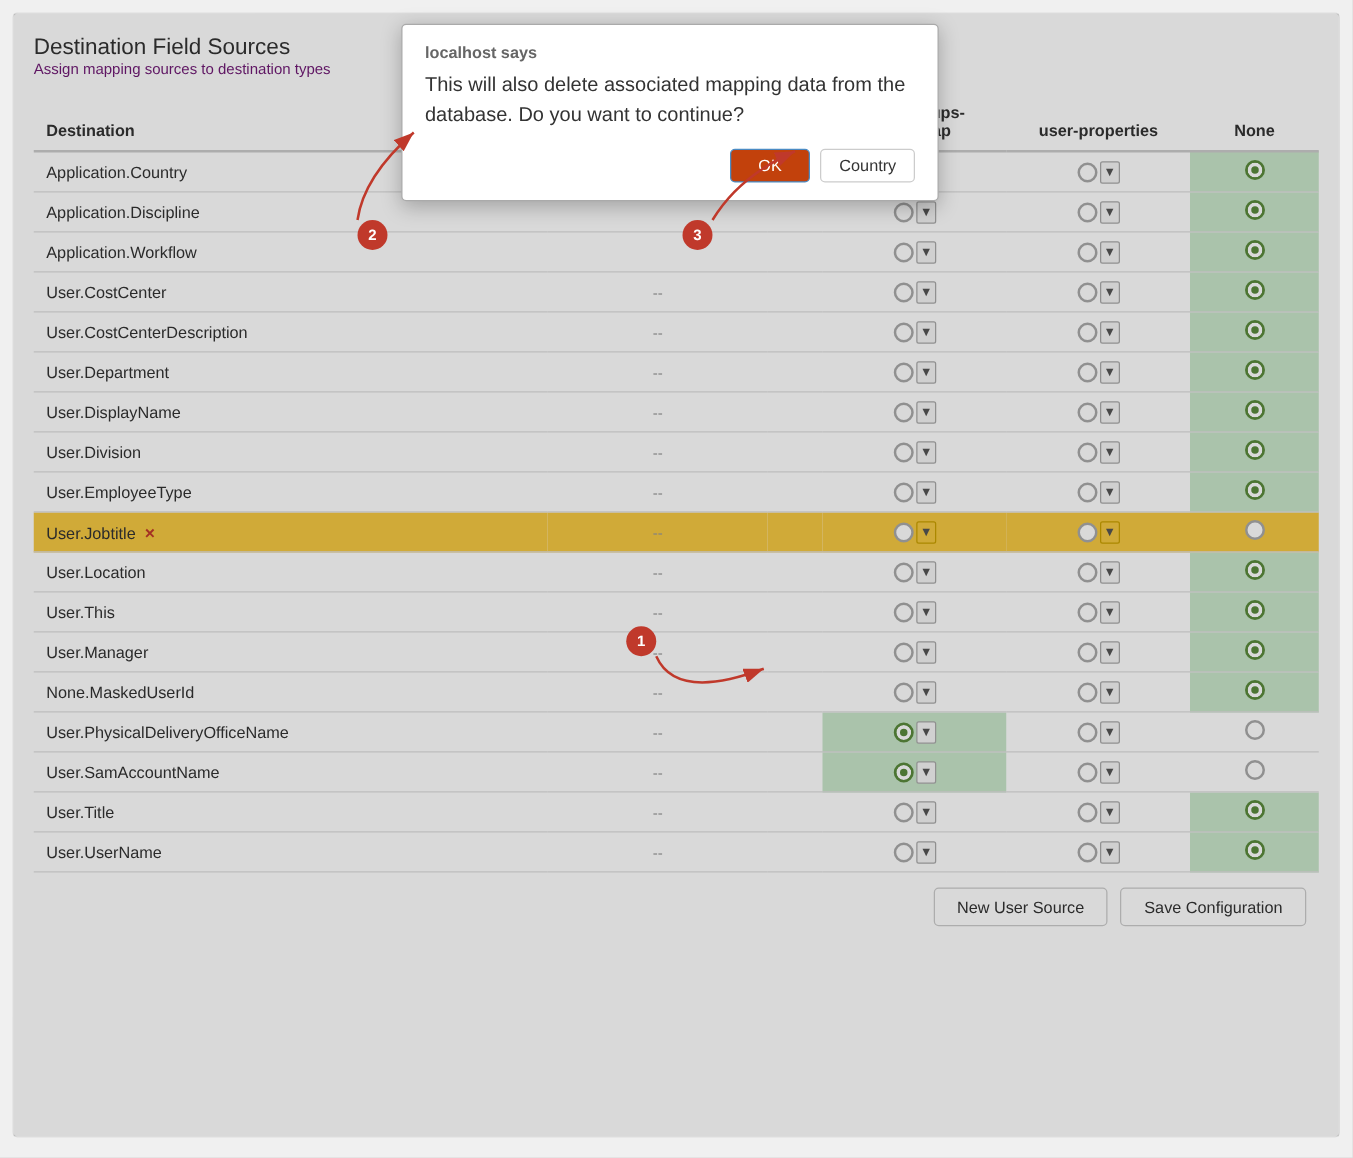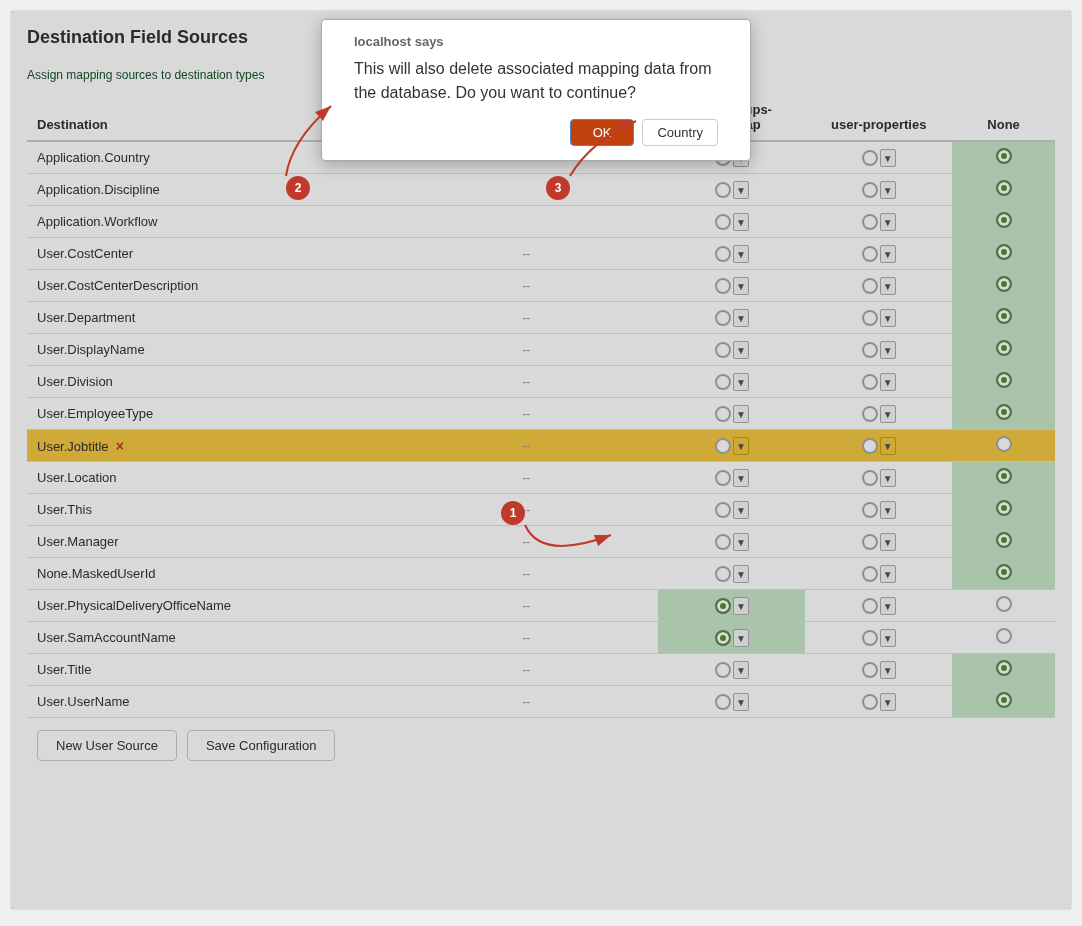--- a/index.html
+++ b/index.html
@@ -14,27 +14,27 @@
     .main-panel {
       background: #fff;
       margin: 10px;
       border: 1px solid #ddd;
       border-radius: 4px;
       padding: 16px;
       position: relative;
     }
     .panel-title {
       font-size: 18px;
-      font-weight: bold;
+      font-weight: normal;
       color: #333;
-      margin-bottom: 20px;
+      margin-bottom: 0;
     }
     .panel-subtitle {
       font-size: 12px;
-      color: #14532d;
+      color: #701a75;
       margin-bottom: 12px;
     }
     table {
       width: 100%;
       border-collapse: collapse;
       table-layout: fixed;
     }
     thead tr {
       border-bottom: 2px solid #ccc;
     }
@@ -93,20 +93,21 @@
     }
     .col-destination { width: 280px; }
     .col-alias { width: 120px; }
     .col-help { width: 30px; }
     .col-ugm { width: 100px; }
     .col-up { width: 100px; }
     .col-none { width: 70px; }
 
     .footer-bar {
       display: flex;
+      justify-content: flex-end;
       gap: 10px;
       padding: 12px 10px 4px;
     }
     .btn {
       padding: 7px 18px;
       border: 1px solid #ccc;
       border-radius: 4px;
       background: #fff;
       cursor: pointer;
       font-size: 13px;
@@ -122,21 +123,21 @@
     }
     .dialog-box {
       position: absolute;
       top: 8px;
       left: 310px;
       width: 430px;
       background: #fff;
       border: 1px solid #aaa;
       border-radius: 4px;
       box-shadow: 0 4px 16px rgba(0,0,0,0.25);
-      padding: 14px 32px 14px;
+      padding: 14px 18px 14px;
       z-index: 101;
     }
     .dialog-title {
       font-size: 13px;
       font-weight: bold;
       color: #666;
       margin-bottom: 8px;
     }
     .dialog-message {
       font-size: 16px;

